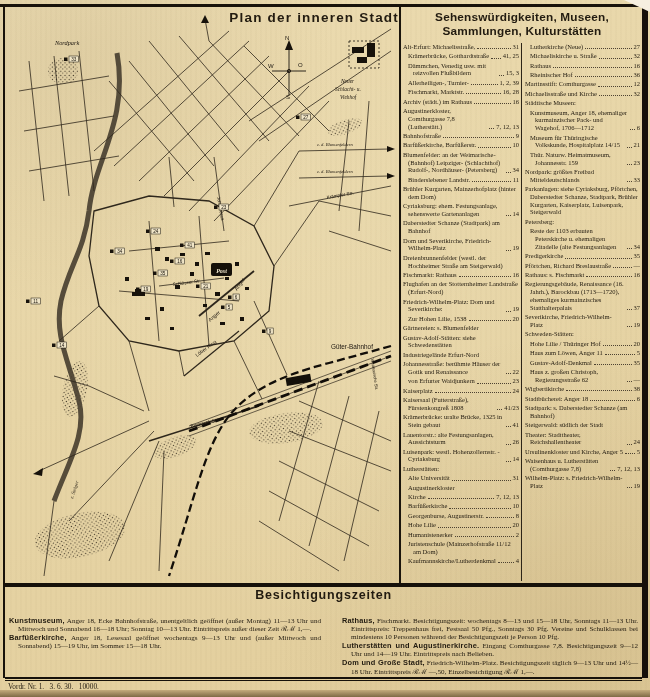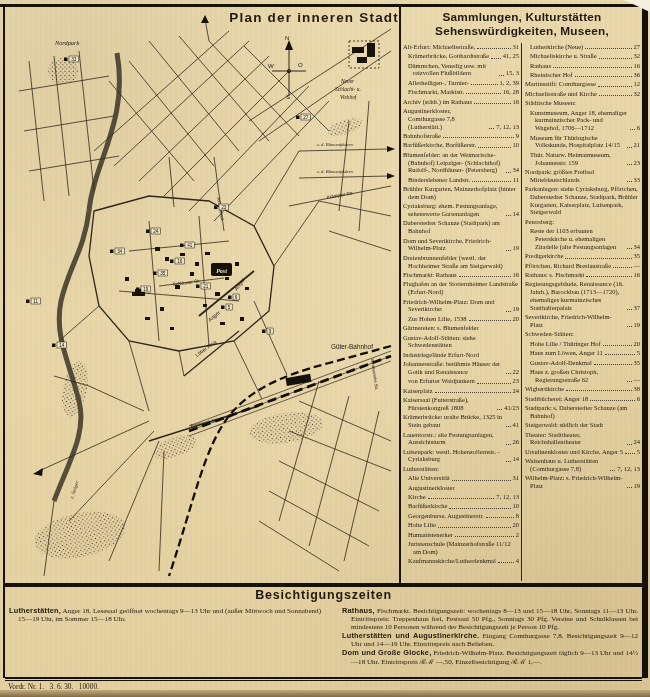--- a/index.html
+++ b/index.html
@@ -34,21 +34,21 @@
   .idx-col.b{border-left:1px solid #2d2518;padding-left:3px;width:116px;}
   .entry{display:flex;font-size:6.5px;line-height:7.8px;margin-bottom:1.6px;}
   .entry.sub{margin-left:5px;}
   .entry .et{flex:0 1 auto;padding-left:5px;text-indent:-5px;}
   .entry .fill{flex:1 0 5px;align-self:flex-end;border-bottom:1px dotted #4d4232;margin:0 2px 1.5px 2px;height:0;}
   .entry .en{align-self:flex-end;white-space:nowrap;}
   
   .bottom-box{position:absolute;left:5px;top:583px;width:637px;height:94px;
     border-top:4px solid #16110a;box-sizing:border-box;overflow:hidden;}
   .bottom-header{text-align:center;font-family:"Liberation Sans",sans-serif;font-weight:bold;
-    font-size:12.5px;letter-spacing:.8px;margin:1px 0 5px;}
+    font-size:12.5px;letter-spacing:.8px;margin:1px 0 15px;}
   .vcols{display:flex;padding:0 4px;}
   .vcol{width:312px;}
   .vcol.r{flex:1;margin-left:21px;}
   .ventry{font-size:7.1px;line-height:8.1px;text-align:justify;margin:0 0 1px 0;
     padding-left:9px;text-indent:-9px;}
   .ventry b{font-family:"Liberation Sans",sans-serif;font-size:7.4px;letter-spacing:.2px;}
   
   .dbl-line{position:absolute;left:5px;top:677px;width:637px;height:4px;
     border-top:2px solid #16110a;border-bottom:1px solid #16110a;box-sizing:border-box;}
   .footer{position:absolute;left:8px;top:682px;font-size:7.3px;white-space:pre;}
@@ -254,22 +254,22 @@
             <text x="56.7" y="339.6" text-anchor="middle" font-size="4.6" font-family="Liberation Sans, sans-serif" fill="#17120b">14</text>
           </g>
         </g>
     </svg>
   </div>
 
   <div class="divider-v"></div>
 
   <div class="right-panel">
     <div class="right-header">
+      <div>Sehenswürdigkeiten, Museen,</div>
       <div>Sammlungen, Kulturstätten</div>
-      <div>Sehenswürdigkeiten, Museen,</div>
     </div>
     <div class="idx-cols">
       <div class="idx-col a" id="col-a">
           <div class="entry">
             <span class="et">Alt-Erfurt: Michaelisstraße,</span>
             <span class="fill"></span>
             <span class="en">31</span>
           </div>
           <div class="entry sub">
             <span class="et">Krämerbrücke, Gotthardtstraße</span>
@@ -597,26 +597,27 @@
             <span class="en">19</span>
           </div>
         </div>
     </div>
   </div>
 
   <div class="bottom-box">
     <div class="bottom-header">Besichtigungszeiten</div>
     <div class="vcols">
       <div class="vcol l" id="vcol-l">
-          <p class="ventry"><b>Lutherstätten,</b> Anger 18, Lesesaal geöffnet wochentags 9—13 Uhr und (außer Mittwoch und Sonnabend) 15—19 Uhr, im Sommer 15—18 Uhr.</p>
+          <p class="ventry"><b>Kunstmuseum,</b> Anger 18, Ecke Bahnhofstraße, unentgeltlich geöffnet (außer Montag) 11—13 Uhr und Mittwoch und Sonnabend 16—18 Uhr; Sonntag 10—13 Uhr. Eintrittspreis außer dieser Zeit ℛℳ 1,—.</p>
+          <p class="ventry"><b>Barfüßerkirche,</b> Anger 18, Lesesaal geöffnet wochentags 9—13 Uhr und (außer Mittwoch und Sonnabend) 15—19 Uhr, im Sommer 15—18 Uhr.</p>
         </div>
       <div class="vcol r" id="vcol-r">
           <p class="ventry"><b>Rathaus,</b> Fischmarkt.  Besichtigungszeit: wochentags 8—13 und 15—18 Uhr, Sonntags 11—13 Uhr.  Eintrittspreis: Treppenhaus frei, Festsaal 50 Pfg., Sonntags 30 Pfg.  Vereine und Schulklassen bei mindestens 10 Personen während der Besichtigungszeit je Person 10 Pfg.</p>
           <p class="ventry"><b>Lutherstätten und Augustinerkirche.</b> Eingang Comthurgasse 7,8.  Besichtigungszeit 9—12 Uhr und 14—19 Uhr.  Eintrittspreis nach Belieben.</p>
-          <p class="ventry"><b>Dom und Große Glocke,</b> Friedrich-Wilhelm-Platz.  Besichtigungszeit täglich 9—13 Uhr und 14½—18 Uhr.  Eintrittspreis ℛℳ —,50, Einzelbesichtigung ℛℳ 1,—.</p>
+          <p class="ventry"><b>Dom und Große Stadt,</b> Friedrich-Wilhelm-Platz.  Besichtigungszeit täglich 9—13 Uhr und 14½—18 Uhr.  Eintrittspreis ℛℳ —,50, Einzelbesichtigung ℛℳ 1,—.</p>
         </div>
     </div>
   </div>
 
   <div class="dbl-line"></div>
   <div class="footer">Vordr. Nr. 1.   3. 6. 30.   10000.</div>
   <div class="torn"></div>
 </div>
 
 </body></html>

